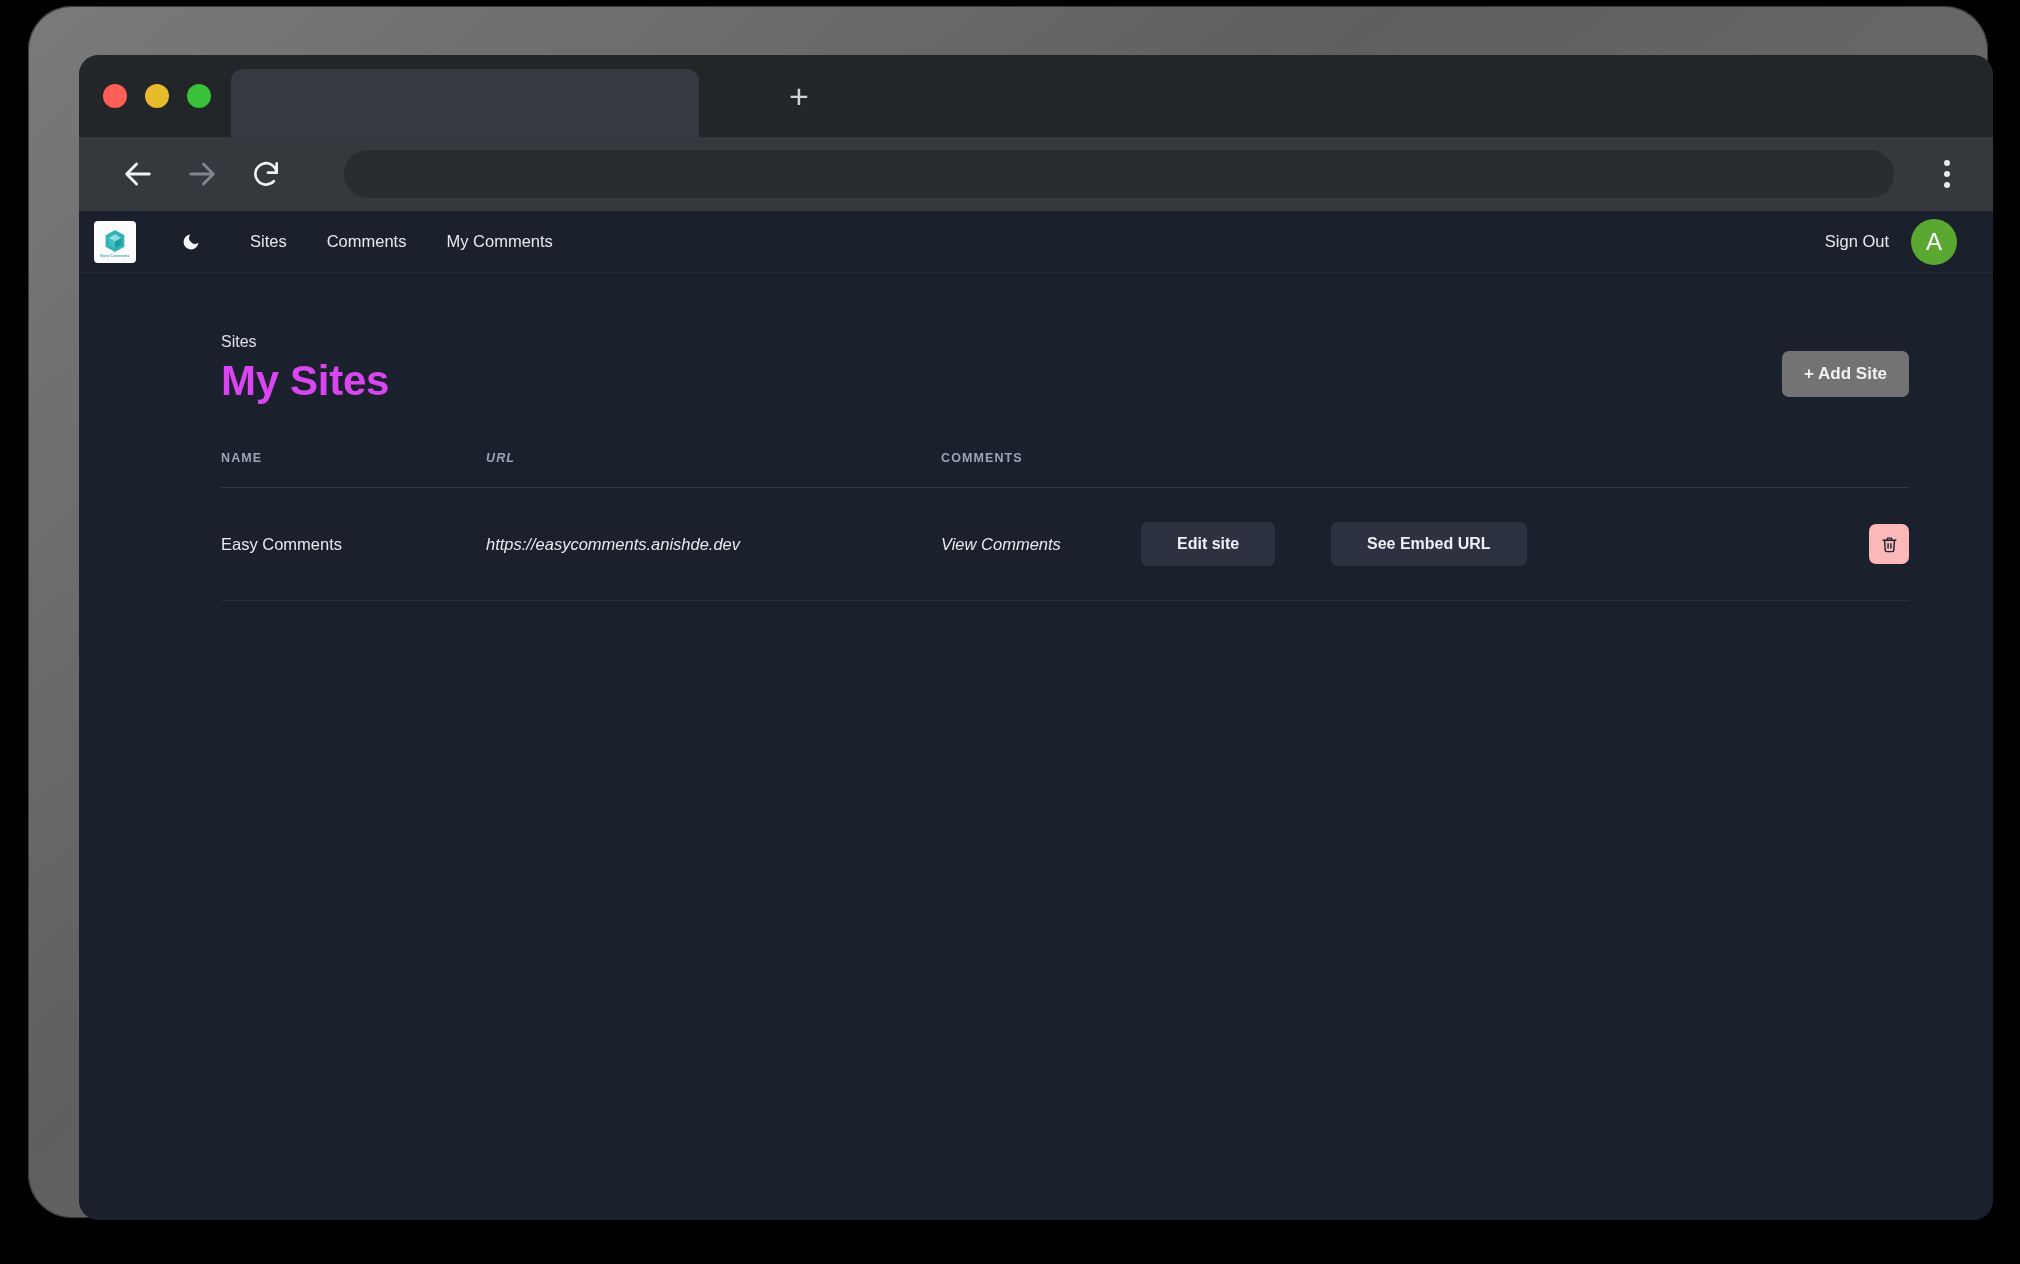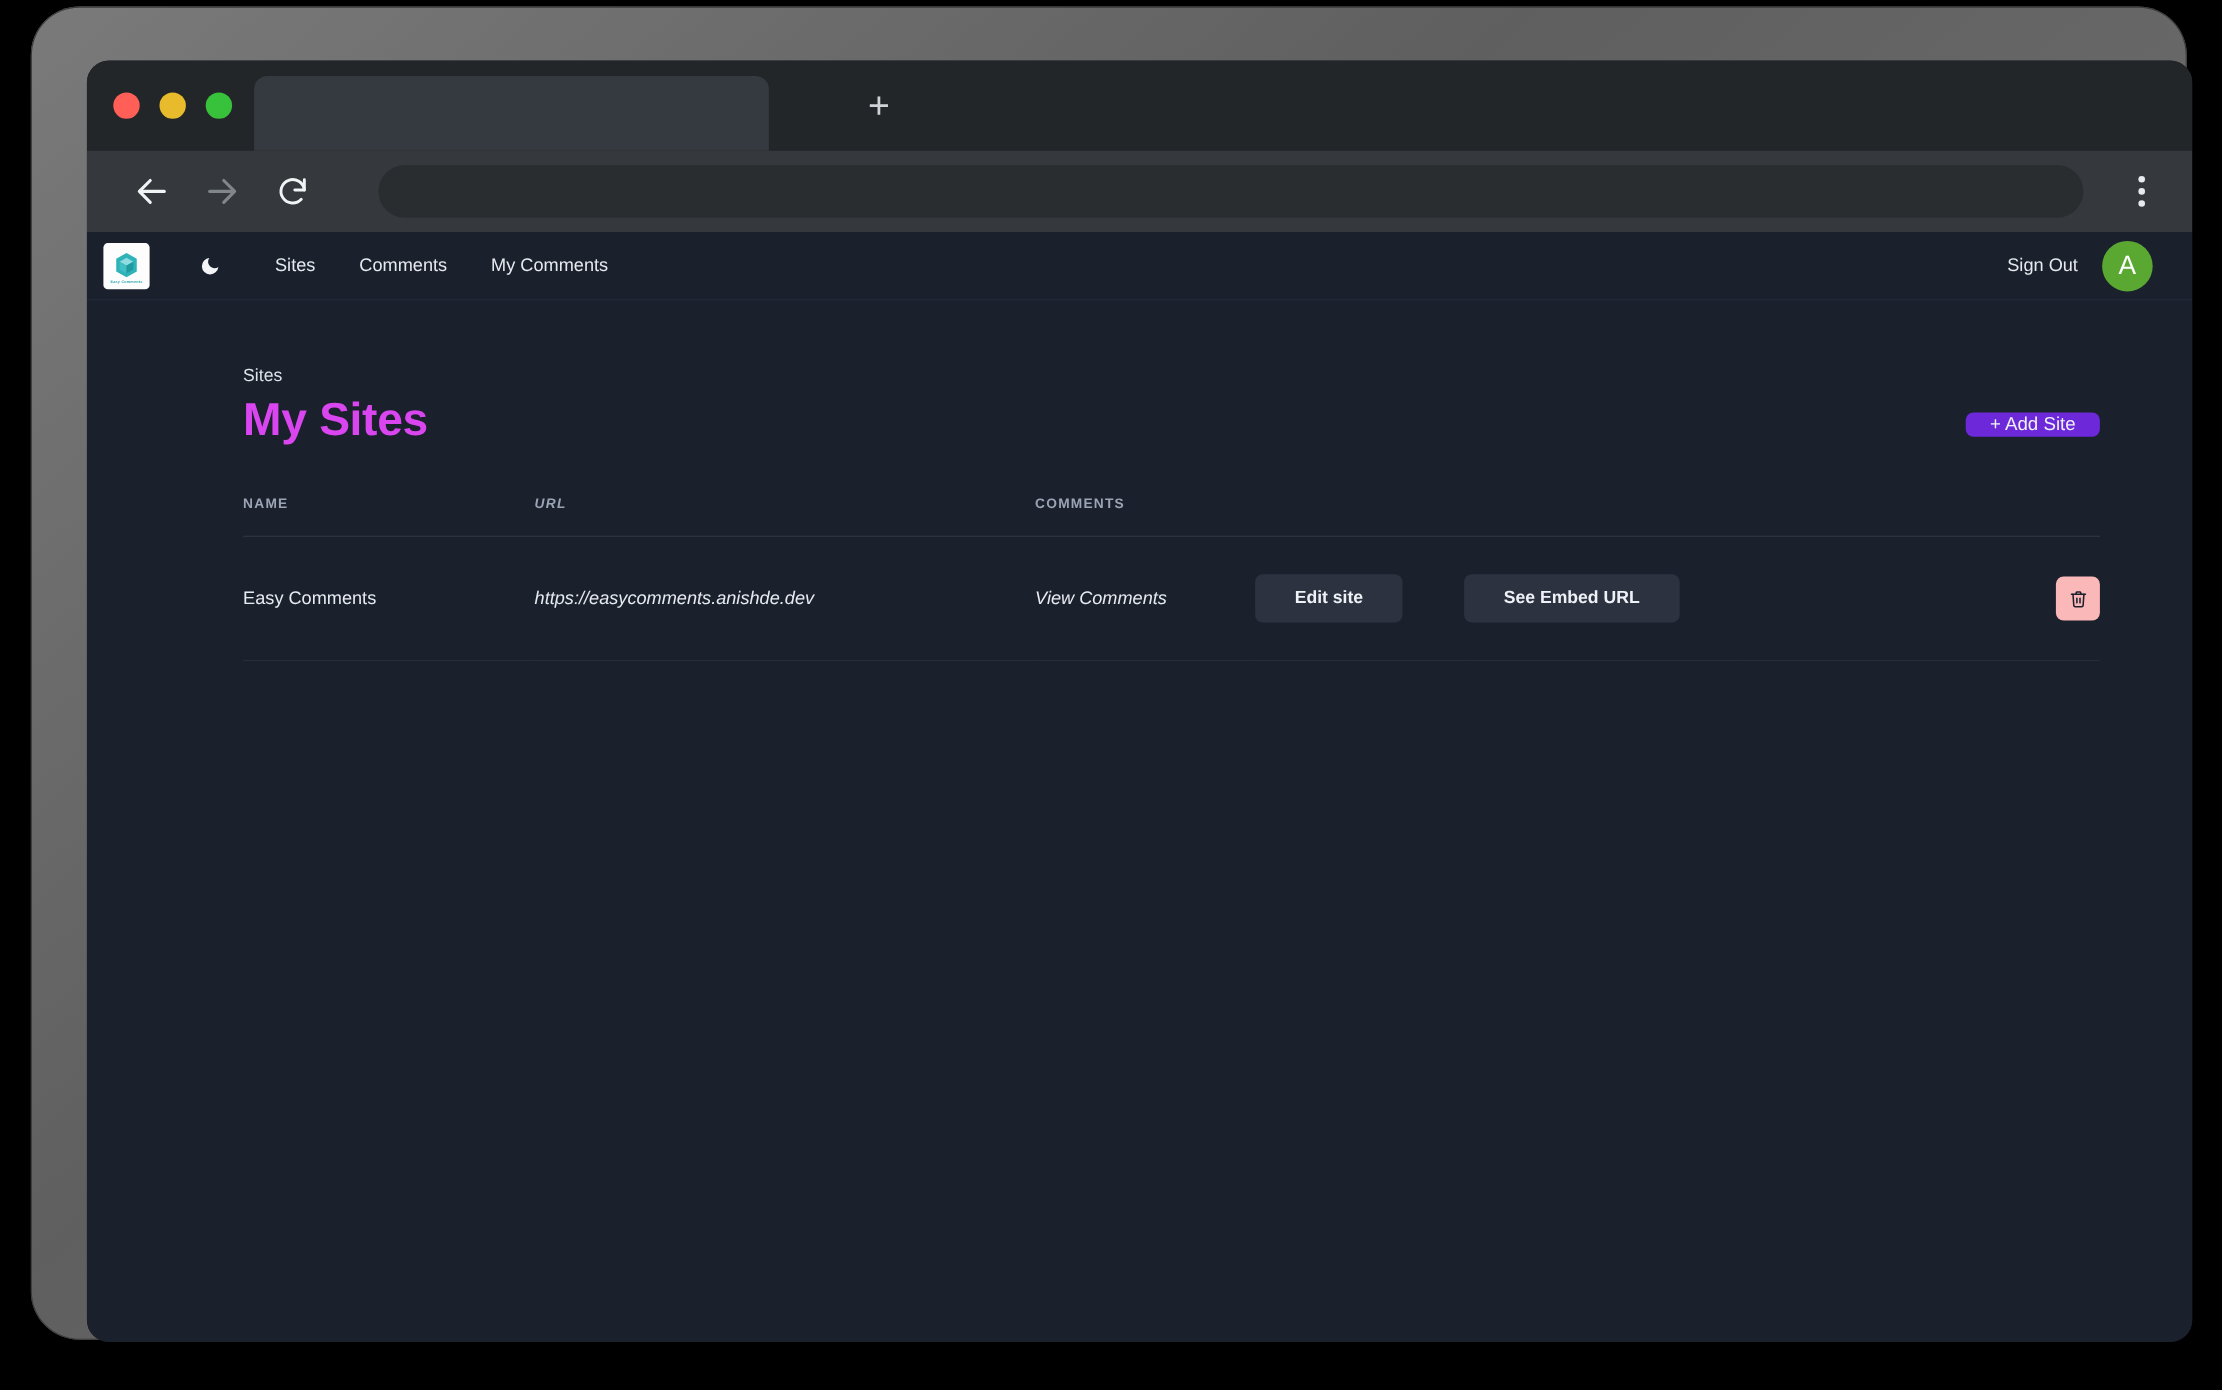--- a/index.html
+++ b/index.html
@@ -230,28 +230,28 @@
     color: #dfe3ea;
     margin-bottom: 6px;
   }
   #page-title {
     font-size: 42px;
     font-weight: 700;
     color: #d946ef;
     letter-spacing: -.3px;
   }
   #add-site-button {
-    background: #6d28d9;
+    background: #737373;
     color: #eef1f6;
     border: none;
     border-radius: 7px;
     font-size: 17px;
-    font-weight: 400;
+    font-weight: 700;
     font-family: inherit;
-    padding: 1px 22px;
+    padding: 13px 22px;
     cursor: pointer;
     margin-bottom: 8px;
   }
 
   
   #sites-table {
     width: 100%;
     margin-top: 46px;
     border-collapse: collapse;
   }

